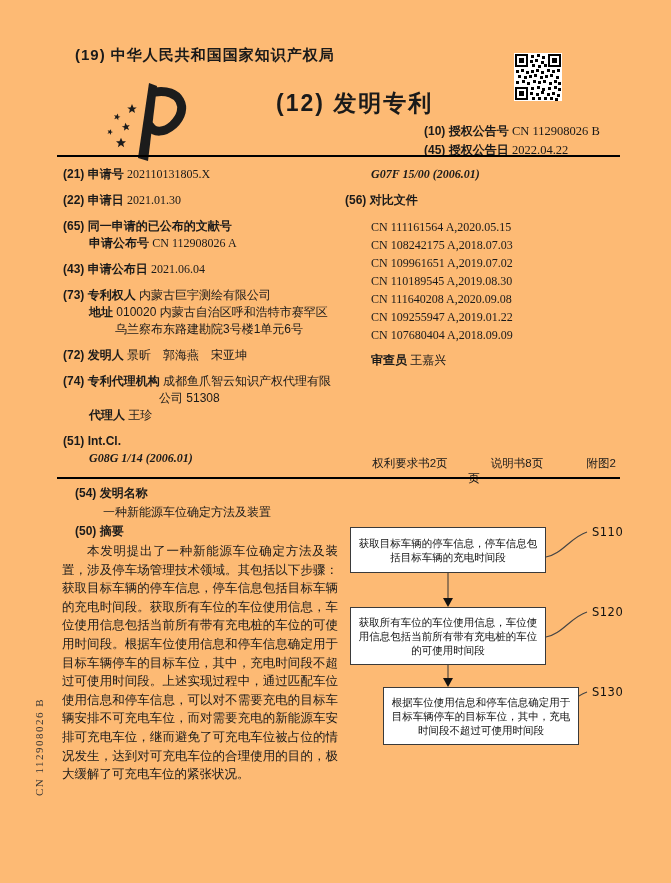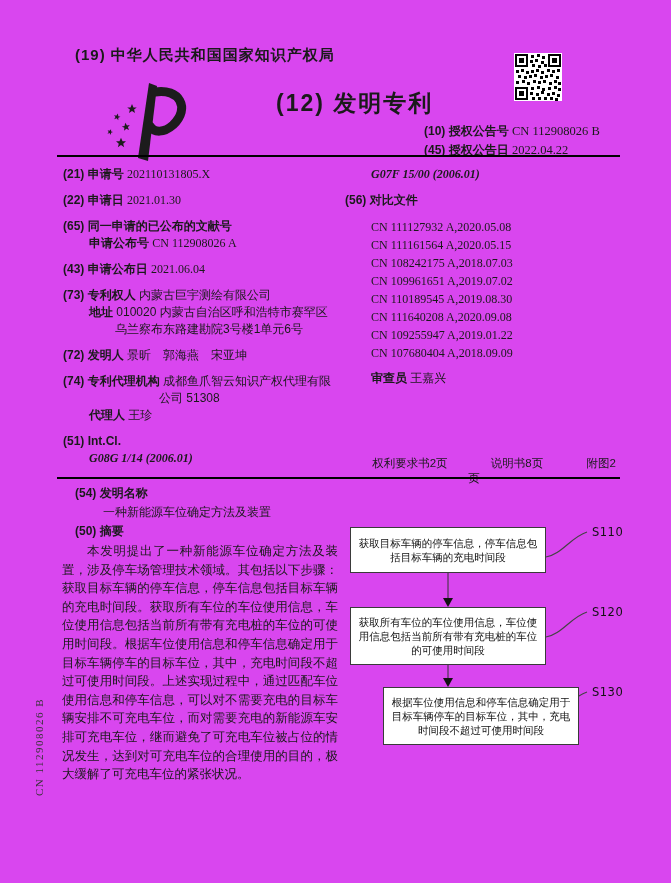--- a/index.html
+++ b/index.html
@@ -1,19 +1,19 @@
 <!DOCTYPE html>
 <html><head>
 <meta charset="utf-8">
 <style>
   * { margin:0; padding:0; box-sizing:border-box; }
   html,body { background:#e9e9e9; }
   .page {
     position:relative; width:671px; height:883px; margin:0 auto;
-    background:#d946ef; color:#1a1a1a; overflow:hidden;
+    background:#fdba74; color:#1a1a1a; overflow:hidden;
     font-family:"Liberation Sans", sans-serif;
   }
   .lbl { font-weight:700; font-family:"Liberation Sans", sans-serif; }
   .val { font-family:"Liberation Serif", serif; }
   .itc { font-family:"Liberation Serif", serif; font-style:italic; font-weight:700; }
 
   .office { position:absolute; left:75px; top:46px; font-size:15px; font-weight:700; letter-spacing:1px; }
   .logo { position:absolute; left:93px; top:80px; width:112px; height:86px; }
   .doctype { position:absolute; left:276px; top:88px; font-size:23px; font-weight:700; letter-spacing:2px; }
   .qr { position:absolute; left:514px; top:53px; width:48px; height:48px; }
@@ -217,21 +217,20 @@
     </div>
     <div class="field">
       <div class="lbl">(51) Int.Cl.</div>
       <div class="sub itc">G08G 1/14 (2006.01)</div>
     </div>
   </div>
 
   <div class="col col-r">
     <div class="field sub itc">G07F 15/00 (2006.01)</div>
     <div class="field lbl">(56) 对比文件</div>
-    <div class="cite">CN 111127932 A,2020.05.08</div>
     <div class="cite">CN 111161564 A,2020.05.15</div>
     <div class="cite">CN 108242175 A,2018.07.03</div>
     <div class="cite">CN 109961651 A,2019.07.02</div>
     <div class="cite">CN 110189545 A,2019.08.30</div>
     <div class="cite">CN 111640208 A,2020.09.08</div>
     <div class="cite">CN 109255947 A,2019.01.22</div>
     <div class="cite">CN 107680404 A,2018.09.09</div>
     <div class="field sub" style="margin-top:8px;">
       <span class="lbl">审查员</span>
       <span>王嘉兴</span>

